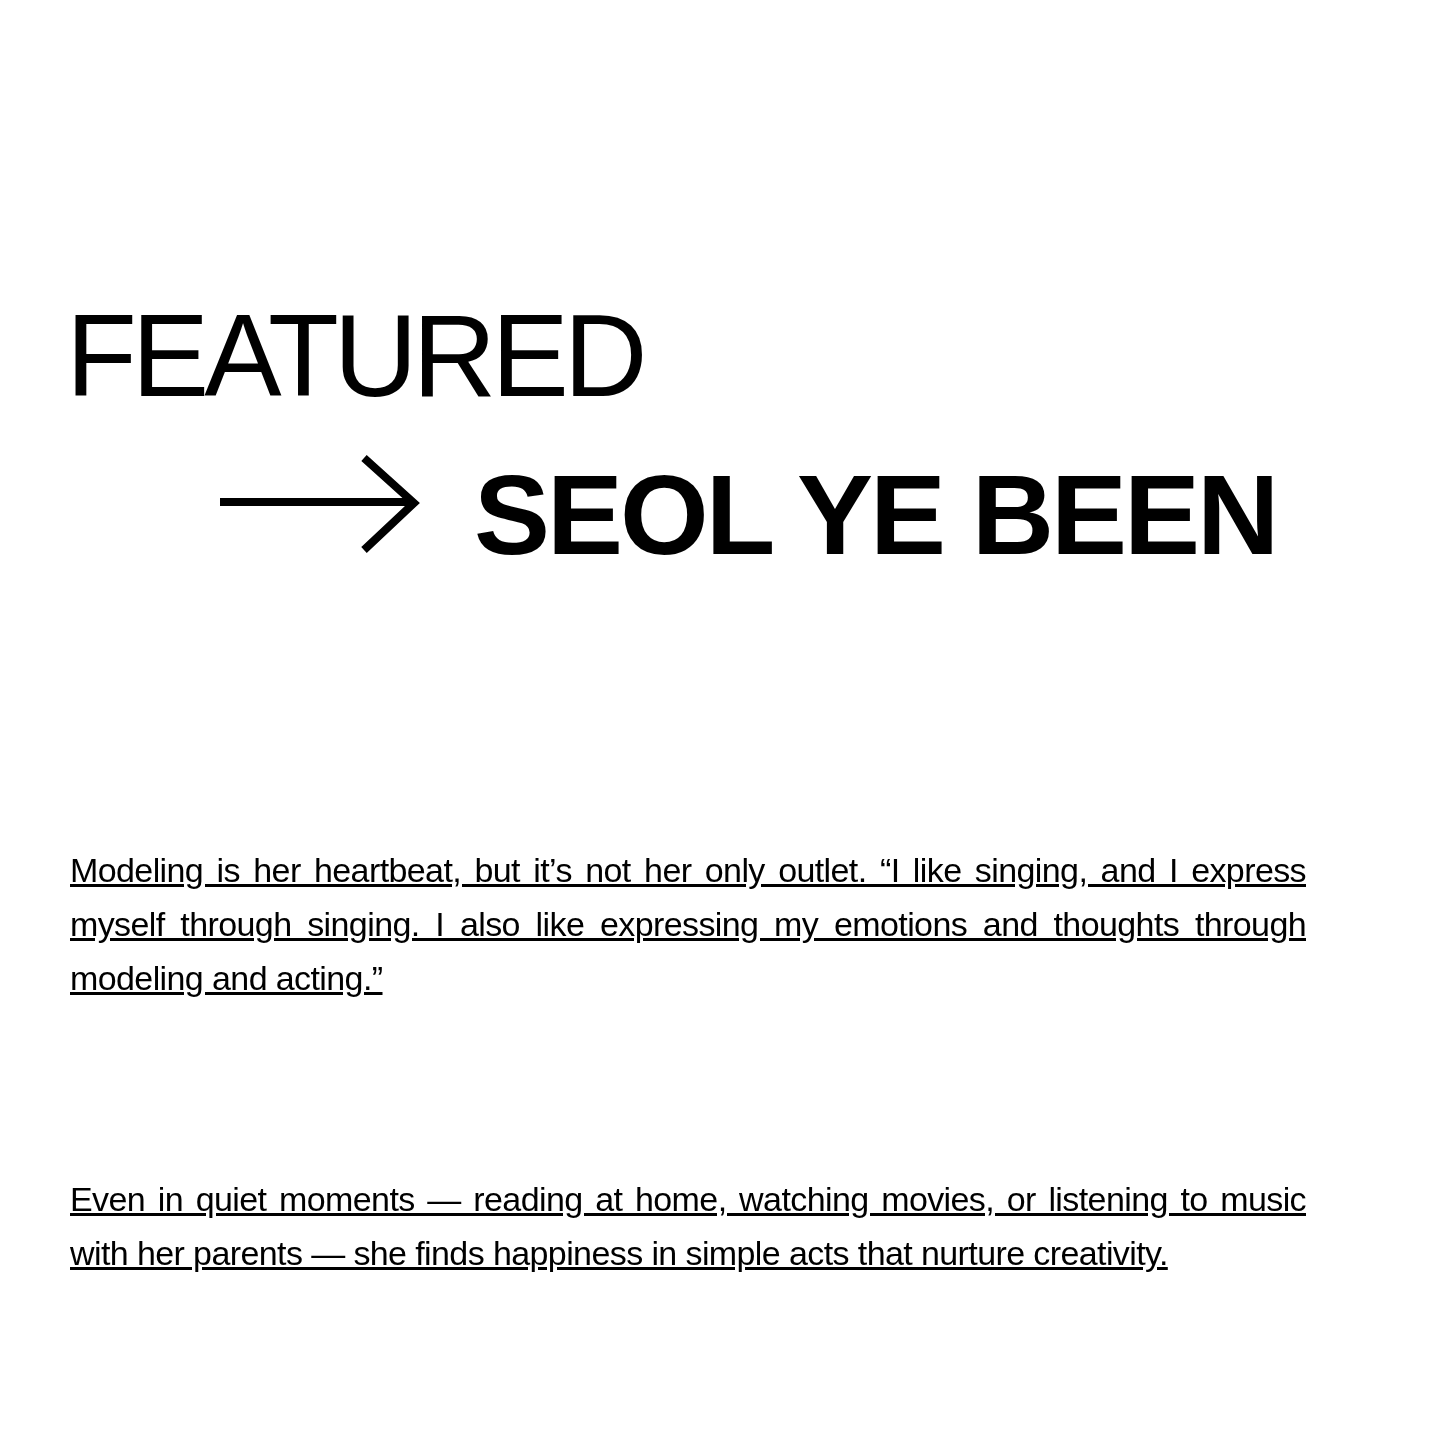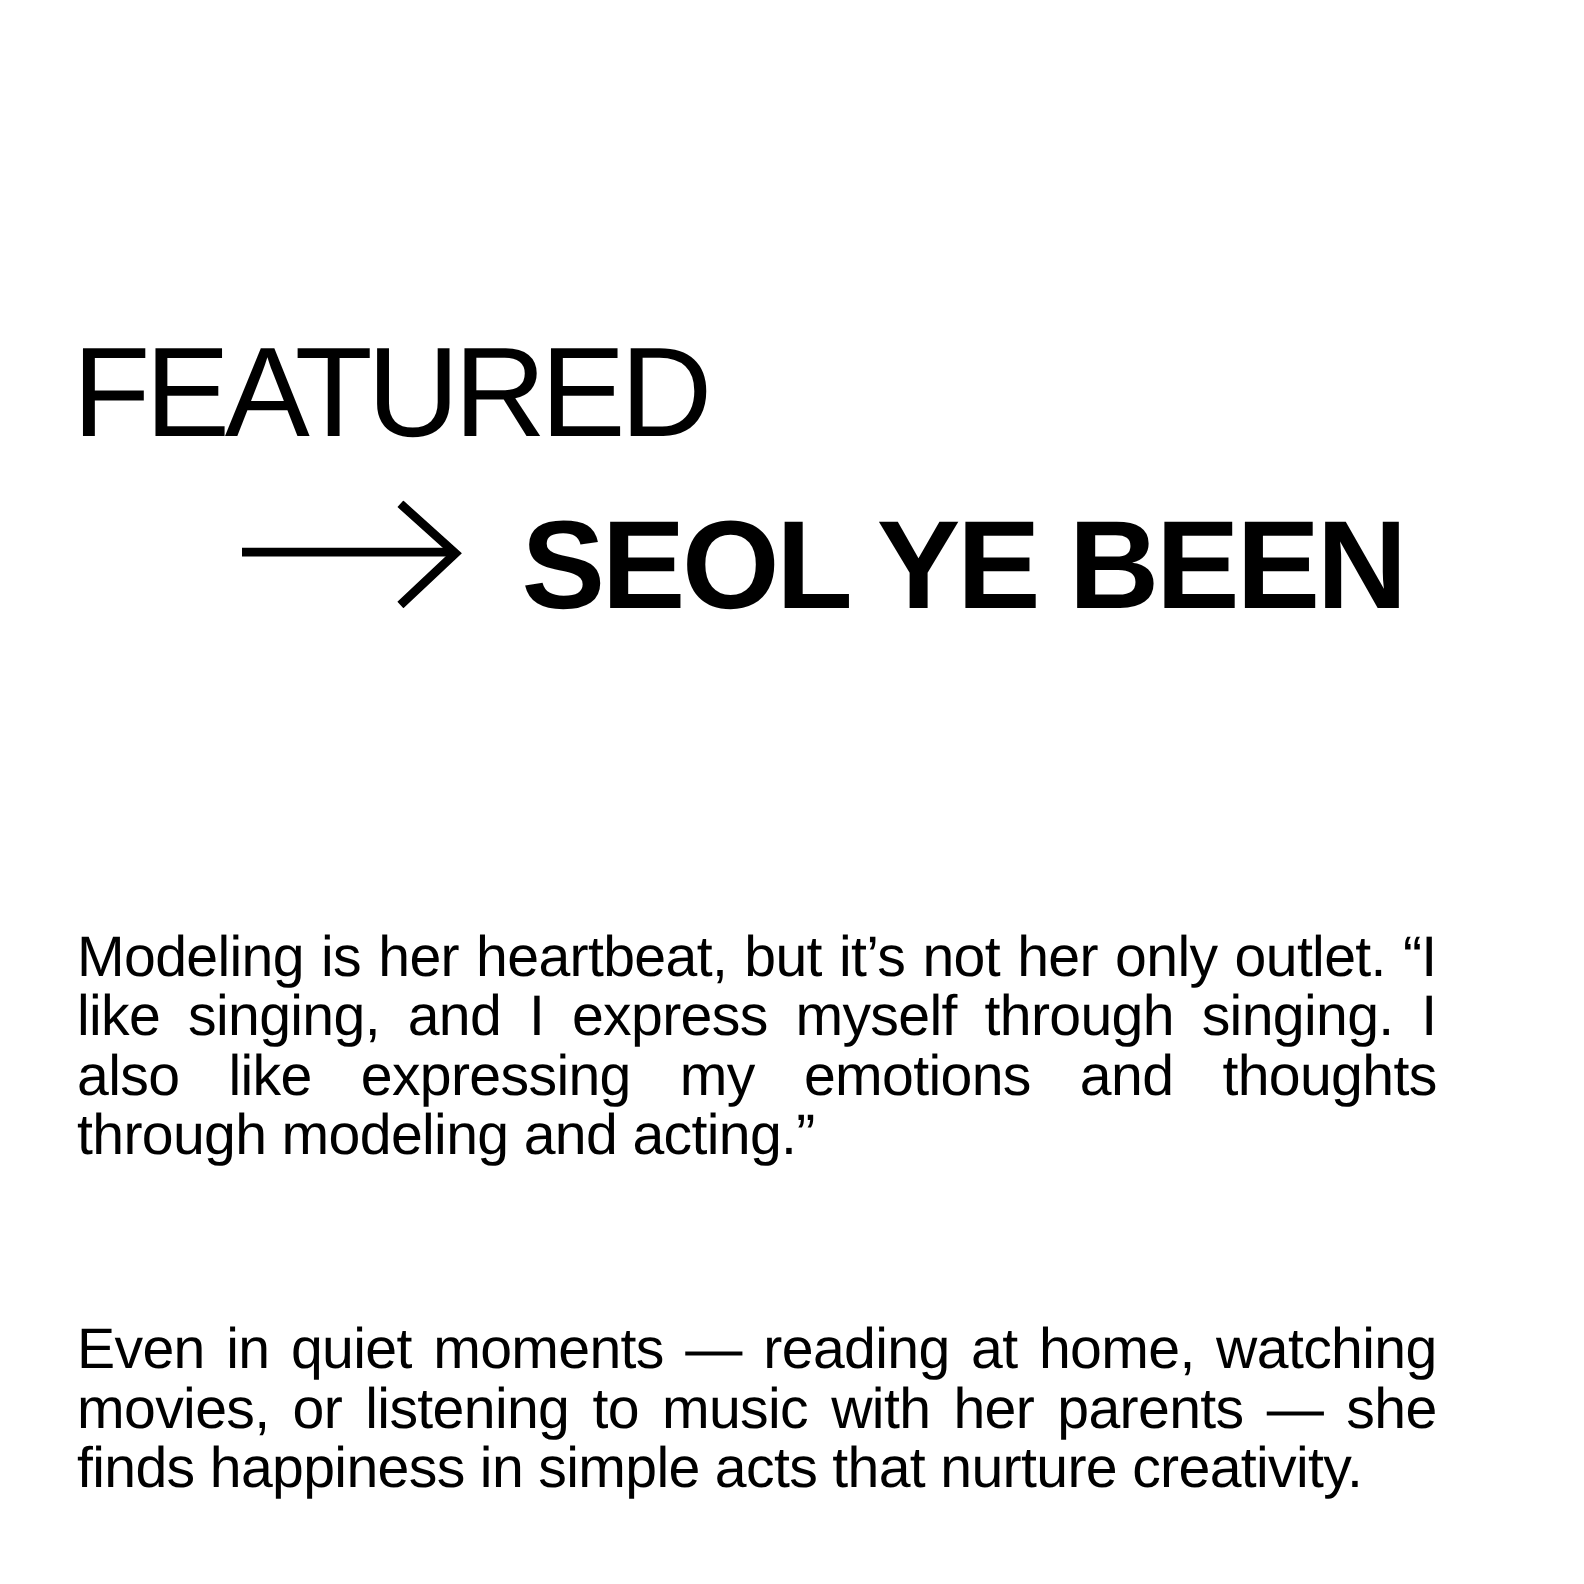--- a/index.html
+++ b/index.html
@@ -41,28 +41,29 @@
       line-height: 1;
       font-weight: 700;
       letter-spacing: -3px;
       white-space: nowrap;
       margin-top: 23px;
     }
     .paragraph {
       position: absolute;
       left: 70px;
       width: 1236px;
-      font-size: 52px;
+      font-size: 34px;
       line-height: 54px;
       text-align: justify;
       letter-spacing: -0.6px;
       margin: 0;
+      text-decoration: underline;
     }
     .paragraph-1 { top: 843px; }
-    .paragraph-2 { top: 1172px; margin-top: 28px; }
+    .paragraph-2 { top: 1172px; }
   </style>
 </head>
 <body>
 
 <div>
   <div class="featured-label">FEATURED</div>
 
   <svg class="arrow-icon" viewBox="0 0 204 98" xmlns="http://www.w3.org/2000/svg">
     <line x1="2" y1="47" x2="195" y2="47" stroke="#000" stroke-width="8"></line>
     <polyline points="146,3 196,48 146,95" fill="none" stroke="#000" stroke-width="8" stroke-linejoin="miter"></polyline>

